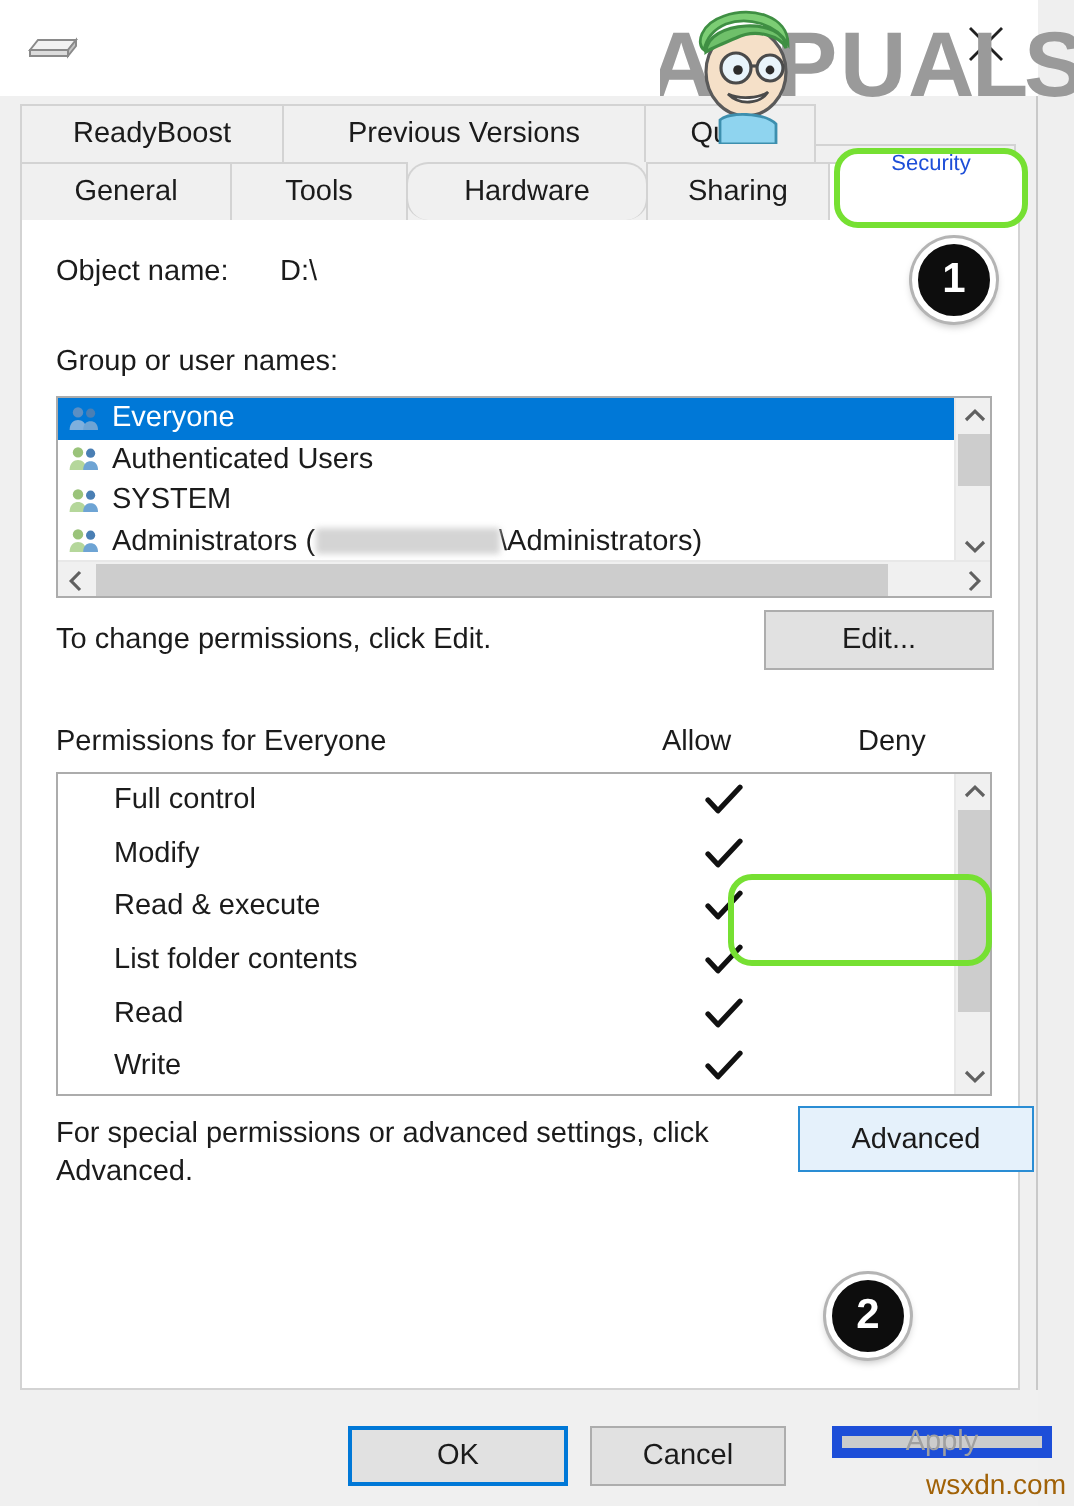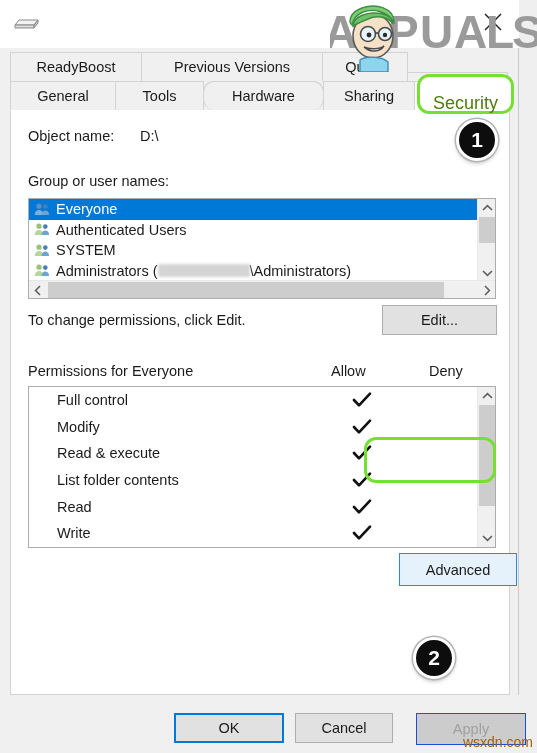--- a/index.html
+++ b/index.html
@@ -254,23 +254,23 @@
   
   .ring {
     position: absolute;
     border: 3.5px solid #76e032;
     border-radius: 12px;
     background: transparent;
     pointer-events: none;
   }
   .ring-security { left: 417px; top: 74px; width: 97px; height: 40px; z-index: 6; background:#fff; }
   .ring-security-label {
-    position: absolute; left: 417px; top: 83px; width: 97px; height: 40px;
-    display: flex; align-items: center; justify-content: center;
-    font-size: 18px; color: #4d7c0f; z-index: 7;
+    position: absolute; left: 417px; top: 62px; width: 97px; height: 40px;
+    display: flex; align-items: center; justify-content: center;
+    font-size: 11px; color: #1d4ed8; z-index: 7;
   }
   .ring-advanced { left: 364px; top: 437px; width: 132px; height: 46px; z-index: 6; }
 
   
   .badge {
     position: absolute;
     width: 42px; height: 42px;
     border-radius: 50%;
     background: #0d0d0d;
     border: 3px solid #ffffff;
@@ -290,23 +290,23 @@
     left: 0; top: 695px; width: 519px; height: 58px;
     background: #f0f0f0;
   }
   .btn-ok {
     left: 174px; top: 713px; width: 110px; height: 30px;
     background: #e1e1e1;
     border: 2px solid #0078d7;
   }
   .btn-cancel { left: 295px; top: 713px; width: 98px; height: 30px; }
   .btn-apply {
-    left: 416px; top: 713px; width: 110px; height: 32px;
+    left: 416px; top: 713px; width: 110px; height: 16px;
     background: #cccccc;
-    border: 1px solid #1d4ed8;
+    border: 5px solid #1d4ed8;
     color: #a0a0a0;
   }
 
   
   .appuals {
     position: absolute;
     left: 330px; top: 0px;
     width: 207px; height: 72px;
     z-index: 5;
     pointer-events: none;
@@ -542,20 +542,21 @@
           </div>
           <div style="position:absolute;left:1px;top:18px;width:16px;height:101px;background:#cdcdcd;"></div>
           <div class="arrow down" style="position:absolute;left:0;bottom:0;width:18px;height:18px;display:flex;align-items:center;justify-content:center;">
             <svg width="11" height="8" viewBox="0 0 11 8">
                 <polyline points="1,2 5.5,6.4 10,2" fill="none" stroke="#606060" stroke-width="1.6"></polyline>
               </svg>
           </div>
         </div>
       </div>
 
+      <div class="adv-text">For special permissions or advanced settings, click Advanced.</div>
       <div class="btn btn-advanced">
         <span>Advanced</span>
       </div>
 
     </div>
 
     <div class="bottombar"></div>
     <div class="btn btn-ok">
       <span>OK</span>
     </div>

